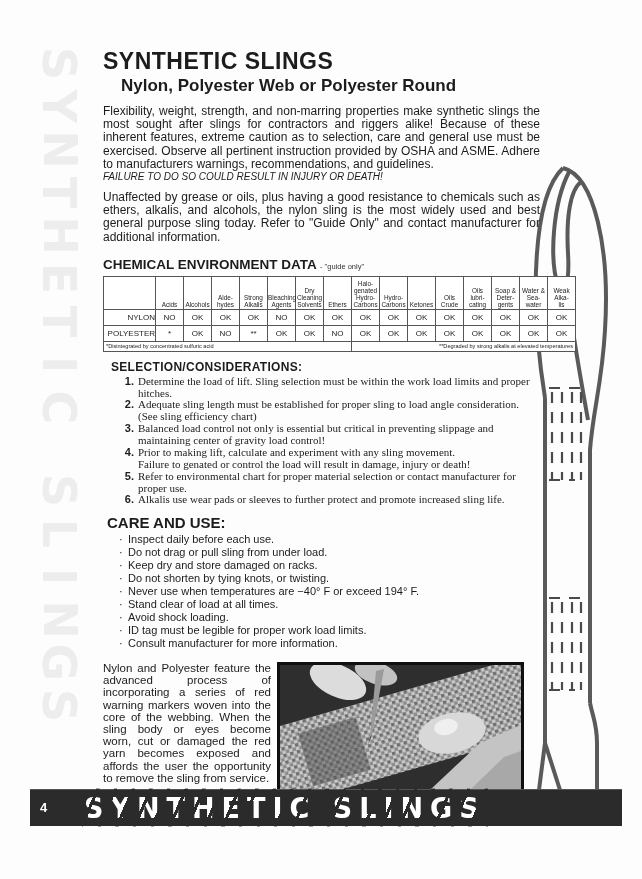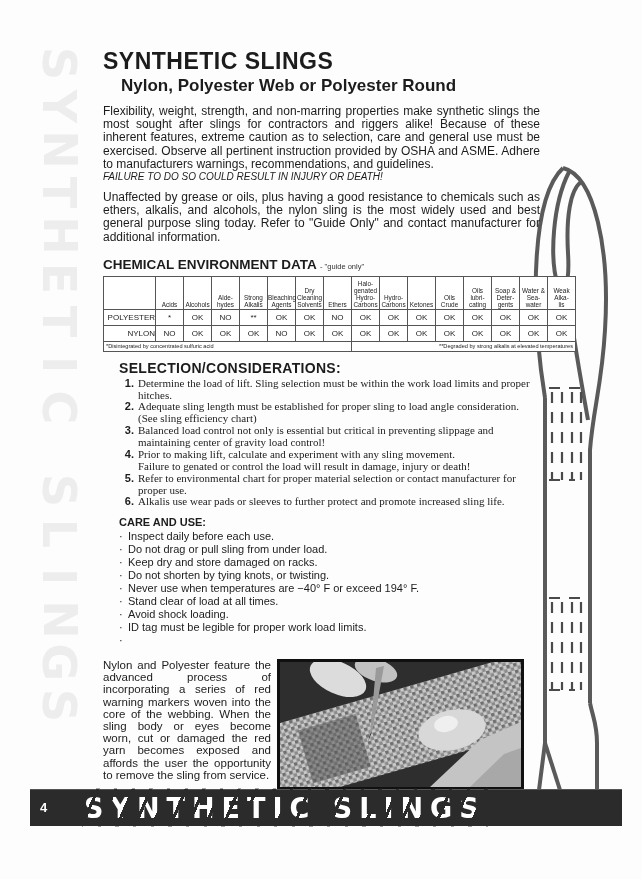--- a/index.html
+++ b/index.html
@@ -28,22 +28,22 @@
     border:1.6px solid #1a1a1a;}
   table.chem td,table.chem th{border:0.6px solid #555;padding:0;}
   th.colhead{font-size:6.4px;font-weight:normal;line-height:1.08;text-align:center;
     vertical-align:bottom;white-space:pre-line;height:32px;padding:1px 0;}
   td.rowlabel{font-size:8px;text-align:right;padding-right:3px;height:15px;}
   td.val{font-size:8px;text-align:center;height:15px;}
   td.fnote{font-size:5.6px;height:9px;border-top:1px solid #1a1a1a;}
   td.fnote.left{text-align:left;padding-left:2px;}
   td.fnote.right{text-align:right;padding-right:2px;}
   
-  .sec-head{font-size:14px;font-weight:bold;margin:8px 0 2px 16px;letter-spacing:.3px;}
-  .care-head{font-size:11px;font-weight:bold;margin:8px 0 2px 16px;}
+  .sec-head{font-size:12px;font-weight:bold;margin:8px 0 2px 8px;letter-spacing:.3px;}
+  .care-head{font-size:15px;font-weight:bold;margin:8px 0 2px 4px;}
   .sel-list{margin:0;padding:0 0 0 15px;}
   .sel-item{display:flex;font-size:11px;line-height:1.08;}
   .sel-num{font-weight:bold;width:16px;flex:none;text-align:right;margin-right:4px;}
   .sel-text{flex:1;white-space:pre-line;font-family:Liberation Serif, serif;}
   .care-list{margin:0;padding:0 0 0 16px;}
   .care-item{display:flex;font-size:11px;line-height:1.18;}
   .care-bullet{width:9px;flex:none;}
   
   .bottom-row{display:flex;margin-top:12px;}
   .feature{width:168px;font-size:11.5px;line-height:1.06;text-align:justify;flex:none;}
@@ -175,46 +175,46 @@
 Deter-
 gents</th>
       <th class="colhead">Water &amp;
 Sea-
 water</th>
       <th class="colhead">Weak
 Alka-
 lis</th>
     </tr>
     <tr>
+      <td class="rowlabel">NYLON</td>
+      <td class="val">NO</td>
+      <td class="val">OK</td>
+      <td class="val">OK</td>
+      <td class="val">OK</td>
+      <td class="val">NO</td>
+      <td class="val">OK</td>
+      <td class="val">OK</td>
+      <td class="val">OK</td>
+      <td class="val">OK</td>
+      <td class="val">OK</td>
+      <td class="val">OK</td>
+      <td class="val">OK</td>
+      <td class="val">OK</td>
+      <td class="val">OK</td>
+      <td class="val">OK</td>
+    </tr>
+    <tr>
       <td class="rowlabel">POLYESTER</td>
       <td class="val">*</td>
       <td class="val">OK</td>
       <td class="val">NO</td>
       <td class="val">**</td>
       <td class="val">OK</td>
       <td class="val">OK</td>
       <td class="val">NO</td>
-      <td class="val">OK</td>
-      <td class="val">OK</td>
-      <td class="val">OK</td>
-      <td class="val">OK</td>
-      <td class="val">OK</td>
-      <td class="val">OK</td>
-      <td class="val">OK</td>
-      <td class="val">OK</td>
-    </tr>
-    <tr>
-      <td class="rowlabel">NYLON</td>
-      <td class="val">NO</td>
-      <td class="val">OK</td>
-      <td class="val">OK</td>
-      <td class="val">OK</td>
-      <td class="val">NO</td>
-      <td class="val">OK</td>
-      <td class="val">OK</td>
       <td class="val">OK</td>
       <td class="val">OK</td>
       <td class="val">OK</td>
       <td class="val">OK</td>
       <td class="val">OK</td>
       <td class="val">OK</td>
       <td class="val">OK</td>
       <td class="val">OK</td>
     </tr>
     <tr>
@@ -282,20 +282,21 @@
     <div class="care-item">
       <span class="care-bullet">·</span>
       <span>Avoid shock loading.</span>
     </div>
     <div class="care-item">
       <span class="care-bullet">·</span>
       <span>ID tag must be legible for proper work load limits.</span>
     </div>
     <div class="care-item">
       <span class="care-bullet">·</span>
+      <span>Consult manufacturer for more information.</span>
     </div>
   </div>
 
   <div class="bottom-row">
     <p class="feature" style="margin:0">Nylon and Polyester feature the advanced process of incorporating a series of red warning markers woven into the core of the webbing.  When the sling body or eyes become worn, cut or damaged the red yarn becomes exposed and affords the user the opportunity to remove the sling from service.</p>
     <div class="photo-frame">
       <svg width="241" height="125" viewBox="0 0 241 125">
         <defs>
           <pattern id="weave" width="7" height="7" patternUnits="userSpaceOnUse">
             <rect width="7" height="7" fill="#c9c9c9"></rect>

